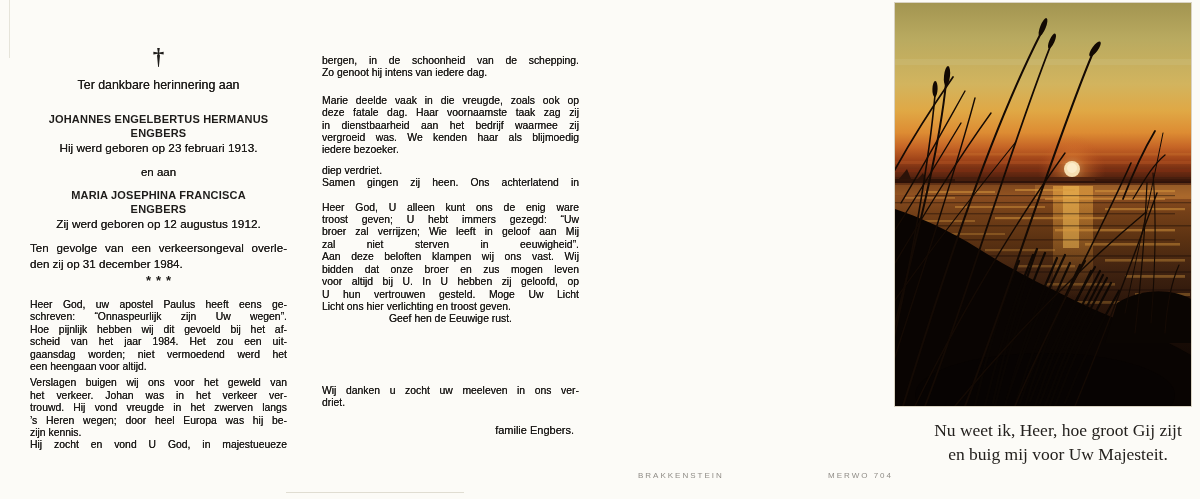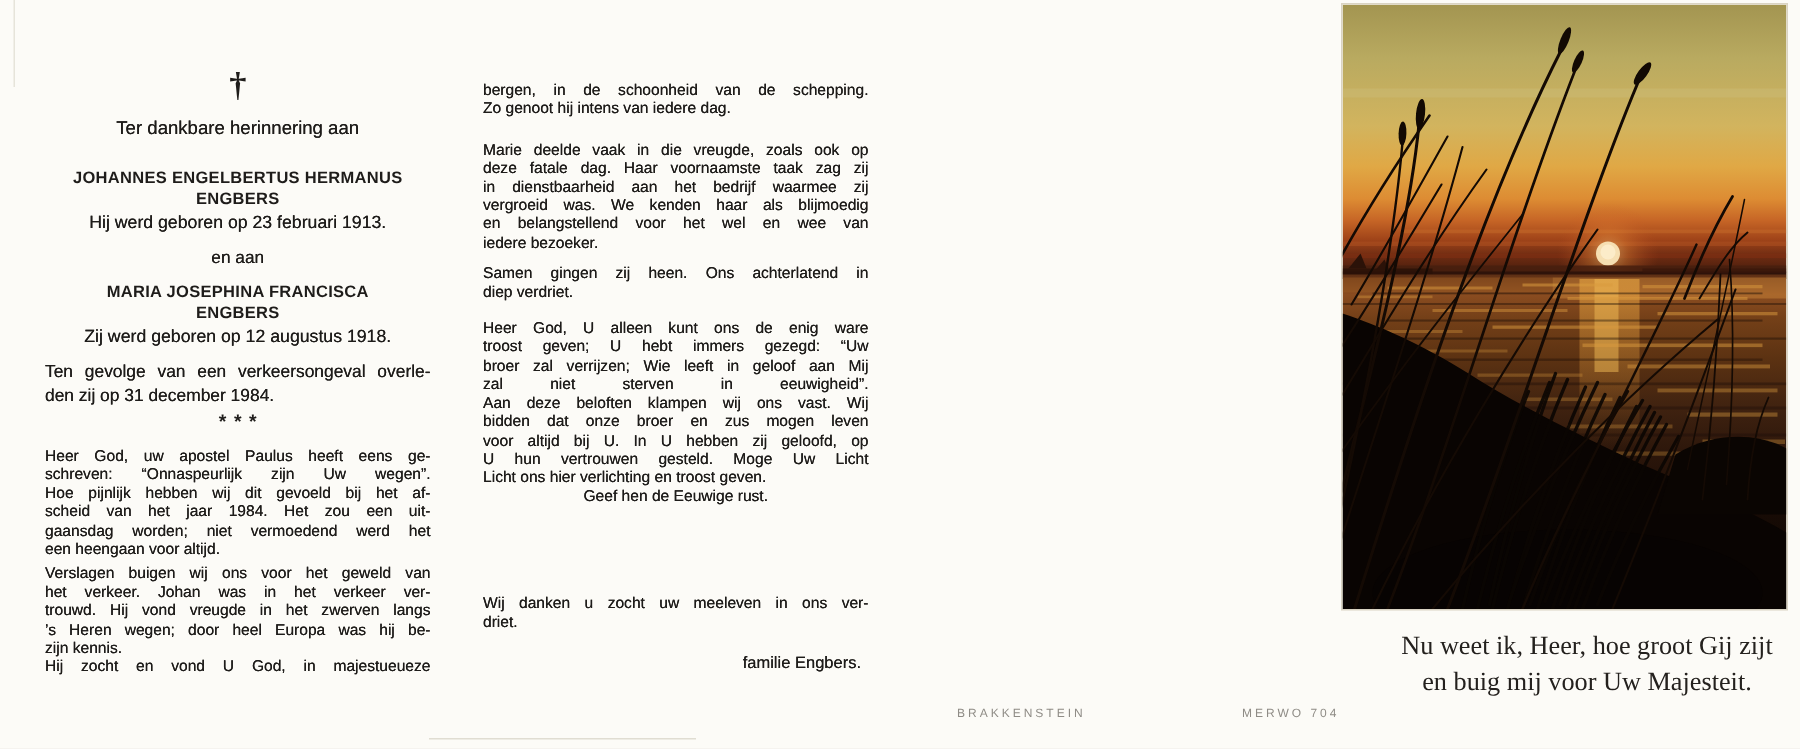--- a/index.html
+++ b/index.html
@@ -68,21 +68,21 @@
     <div class="name">
       <div>JOHANNES ENGELBERTUS HERMANUS</div>
       <div>ENGBERS</div>
     </div>
     <div class="born">Hij werd geboren op 23 februari 1913.</div>
     <div class="enaan">en aan</div>
     <div class="name name2">
       <div>MARIA JOSEPHINA FRANCISCA</div>
       <div>ENGBERS</div>
     </div>
-    <div class="born">Zij werd geboren op 12 augustus 1918.</div>
+    <div class="born">Zij werd geboren op 12 augustus 1912.</div>
     <div class="deathnote jblock">
         <div class="tline">Ten gevolge van een verkeersongeval overle-</div>
         <div class="tline tline-last">den zij op 31 december 1984.</div>
       </div>
     <div class="stars">***</div>
     <div class="para jblock mt12">
         <div class="tline">Heer God, uw apostel Paulus heeft eens ge-</div>
         <div class="tline">schreven: “Onnaspeurlijk zijn Uw wegen”.</div>
         <div class="tline">Hoe pijnlijk hebben wij dit gevoeld bij het af-</div>
         <div class="tline">scheid van het jaar 1984. Het zou een uit-</div>
@@ -104,26 +104,25 @@
   <div class="col col2">
     <div class="para jblock">
         <div class="tline">bergen, in de schoonheid van de schepping.</div>
         <div class="tline tline-last">Zo genoot hij intens van iedere dag.</div>
       </div>
     <div class="para jblock mt15">
         <div class="tline">Marie deelde vaak in die vreugde, zoals ook op</div>
         <div class="tline">deze fatale dag. Haar voornaamste taak zag zij</div>
         <div class="tline">in dienstbaarheid aan het bedrijf waarmee zij</div>
         <div class="tline">vergroeid was. We kenden haar als blijmoedig</div>
-        <div class="tline">en belangstellend voor het wel en wee van</div>
         <div class="tline tline-last">iedere bezoeker.</div>
       </div>
     <div class="para jblock mt8">
+        <div class="tline tline-last">diep verdriet.</div>
         <div class="tline">Samen gingen zij heen. Ons achterlatend in</div>
-        <div class="tline tline-last">diep verdriet.</div>
       </div>
     <div class="para jblock mt12">
         <div class="tline">Heer God, U alleen kunt ons de enig ware</div>
         <div class="tline">troost geven; U hebt immers gezegd: “Uw</div>
         <div class="tline">broer zal verrijzen; Wie leeft in geloof aan Mij</div>
         <div class="tline">zal niet sterven in eeuwigheid”.</div>
         <div class="tline">Aan deze beloften klampen wij ons vast. Wij</div>
         <div class="tline">bidden dat onze broer en zus mogen leven</div>
         <div class="tline">voor altijd bij U. In U hebben zij geloofd, op</div>
         <div class="tline">U hun vertrouwen gesteld. Moge Uw Licht</div>

